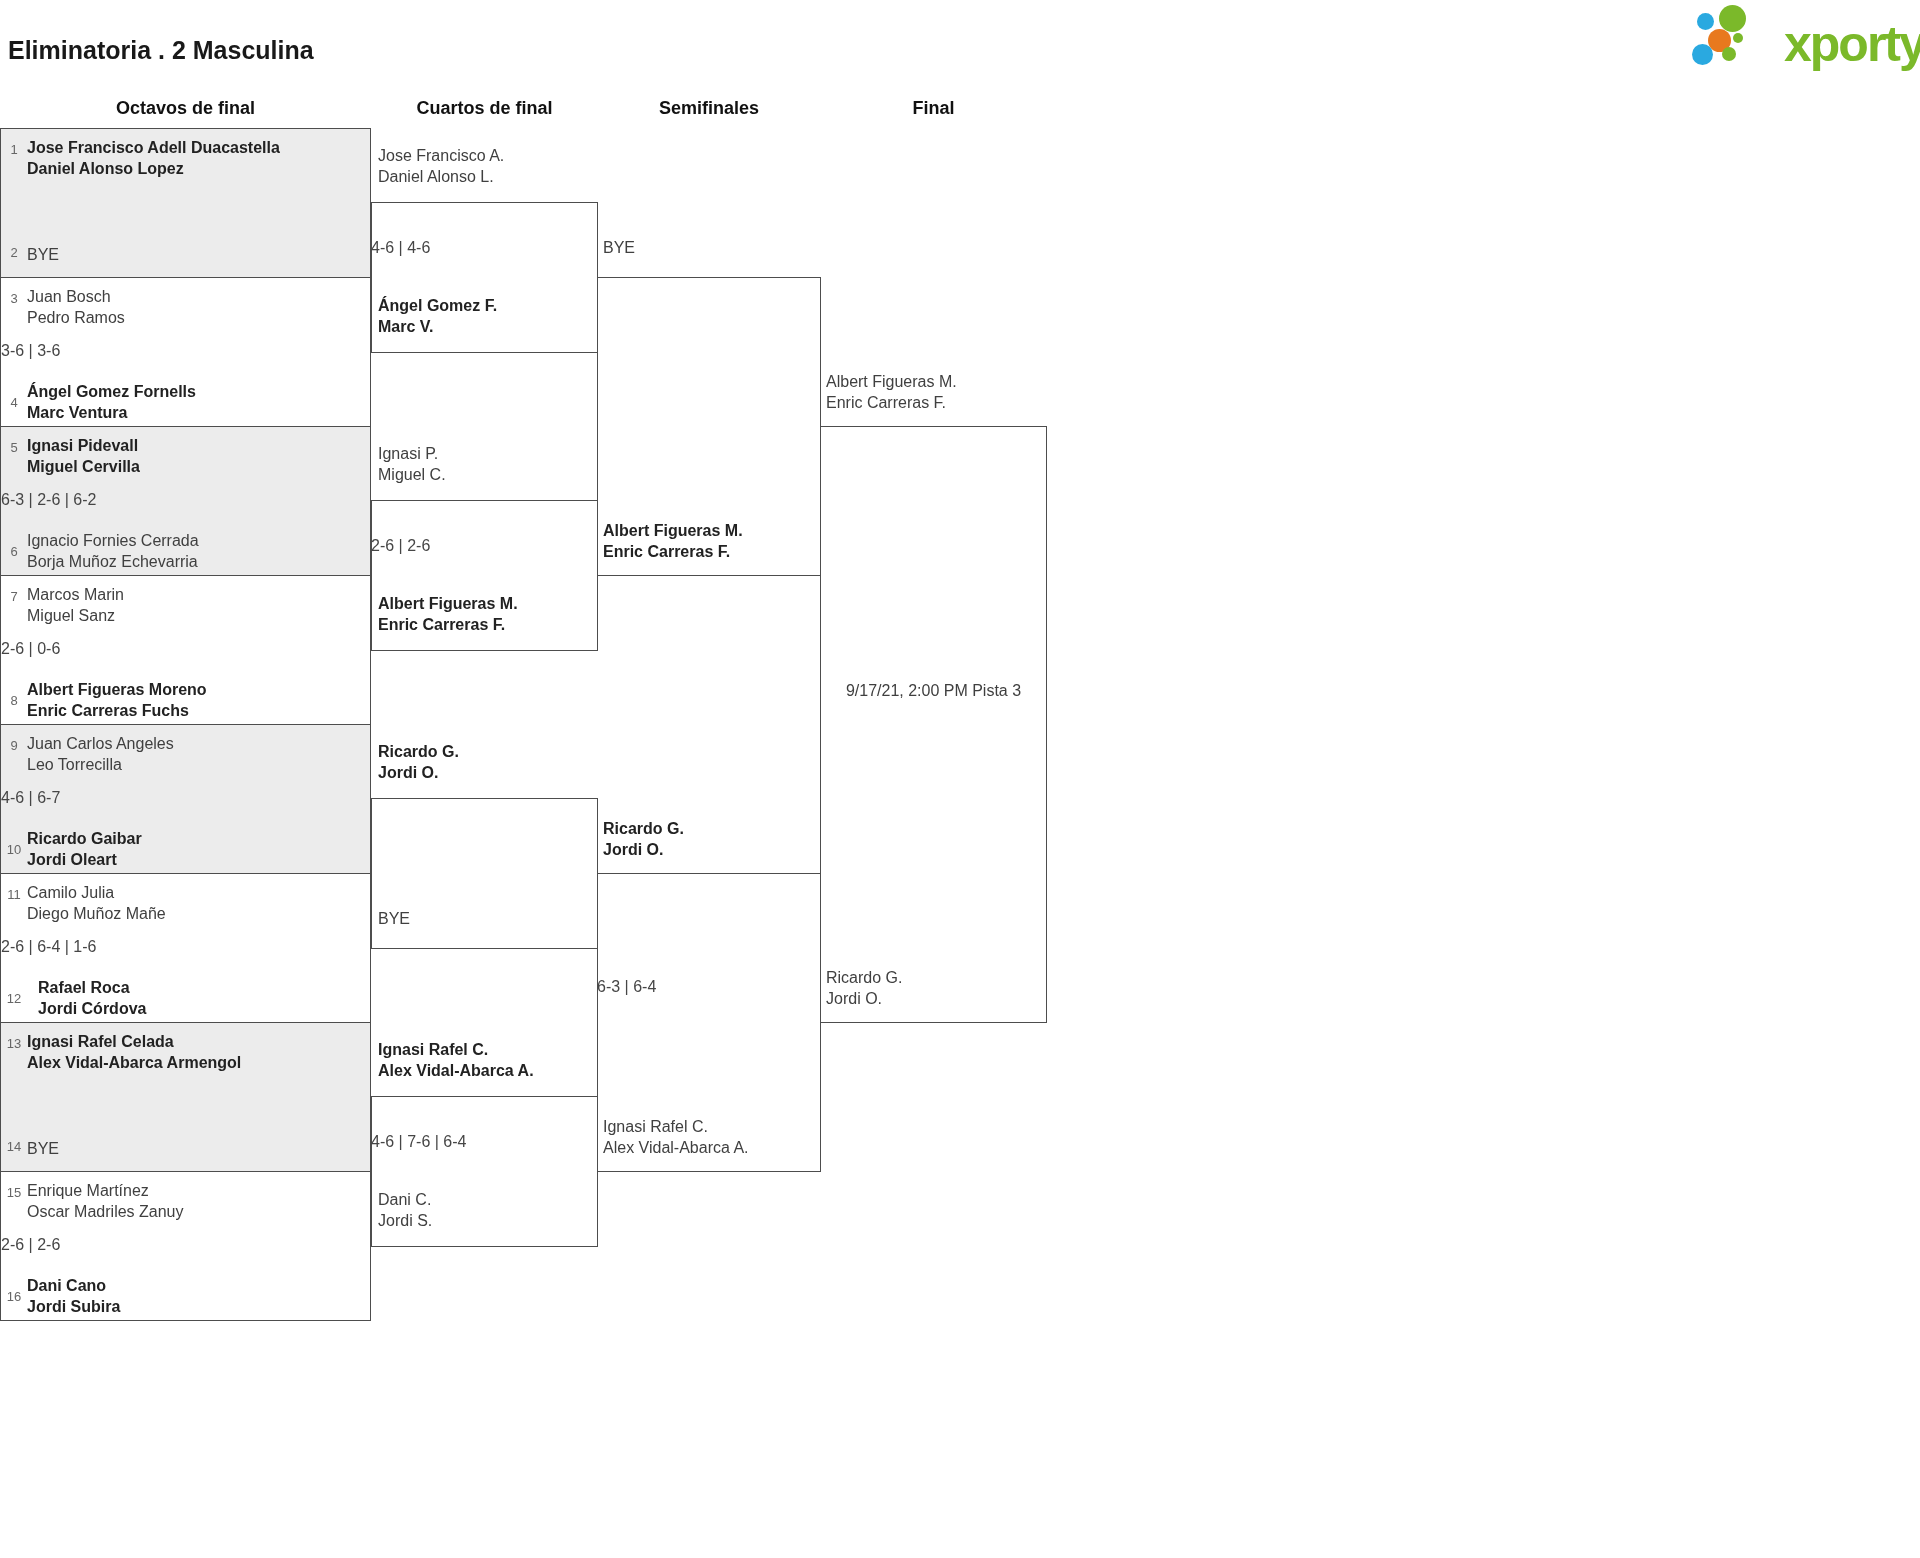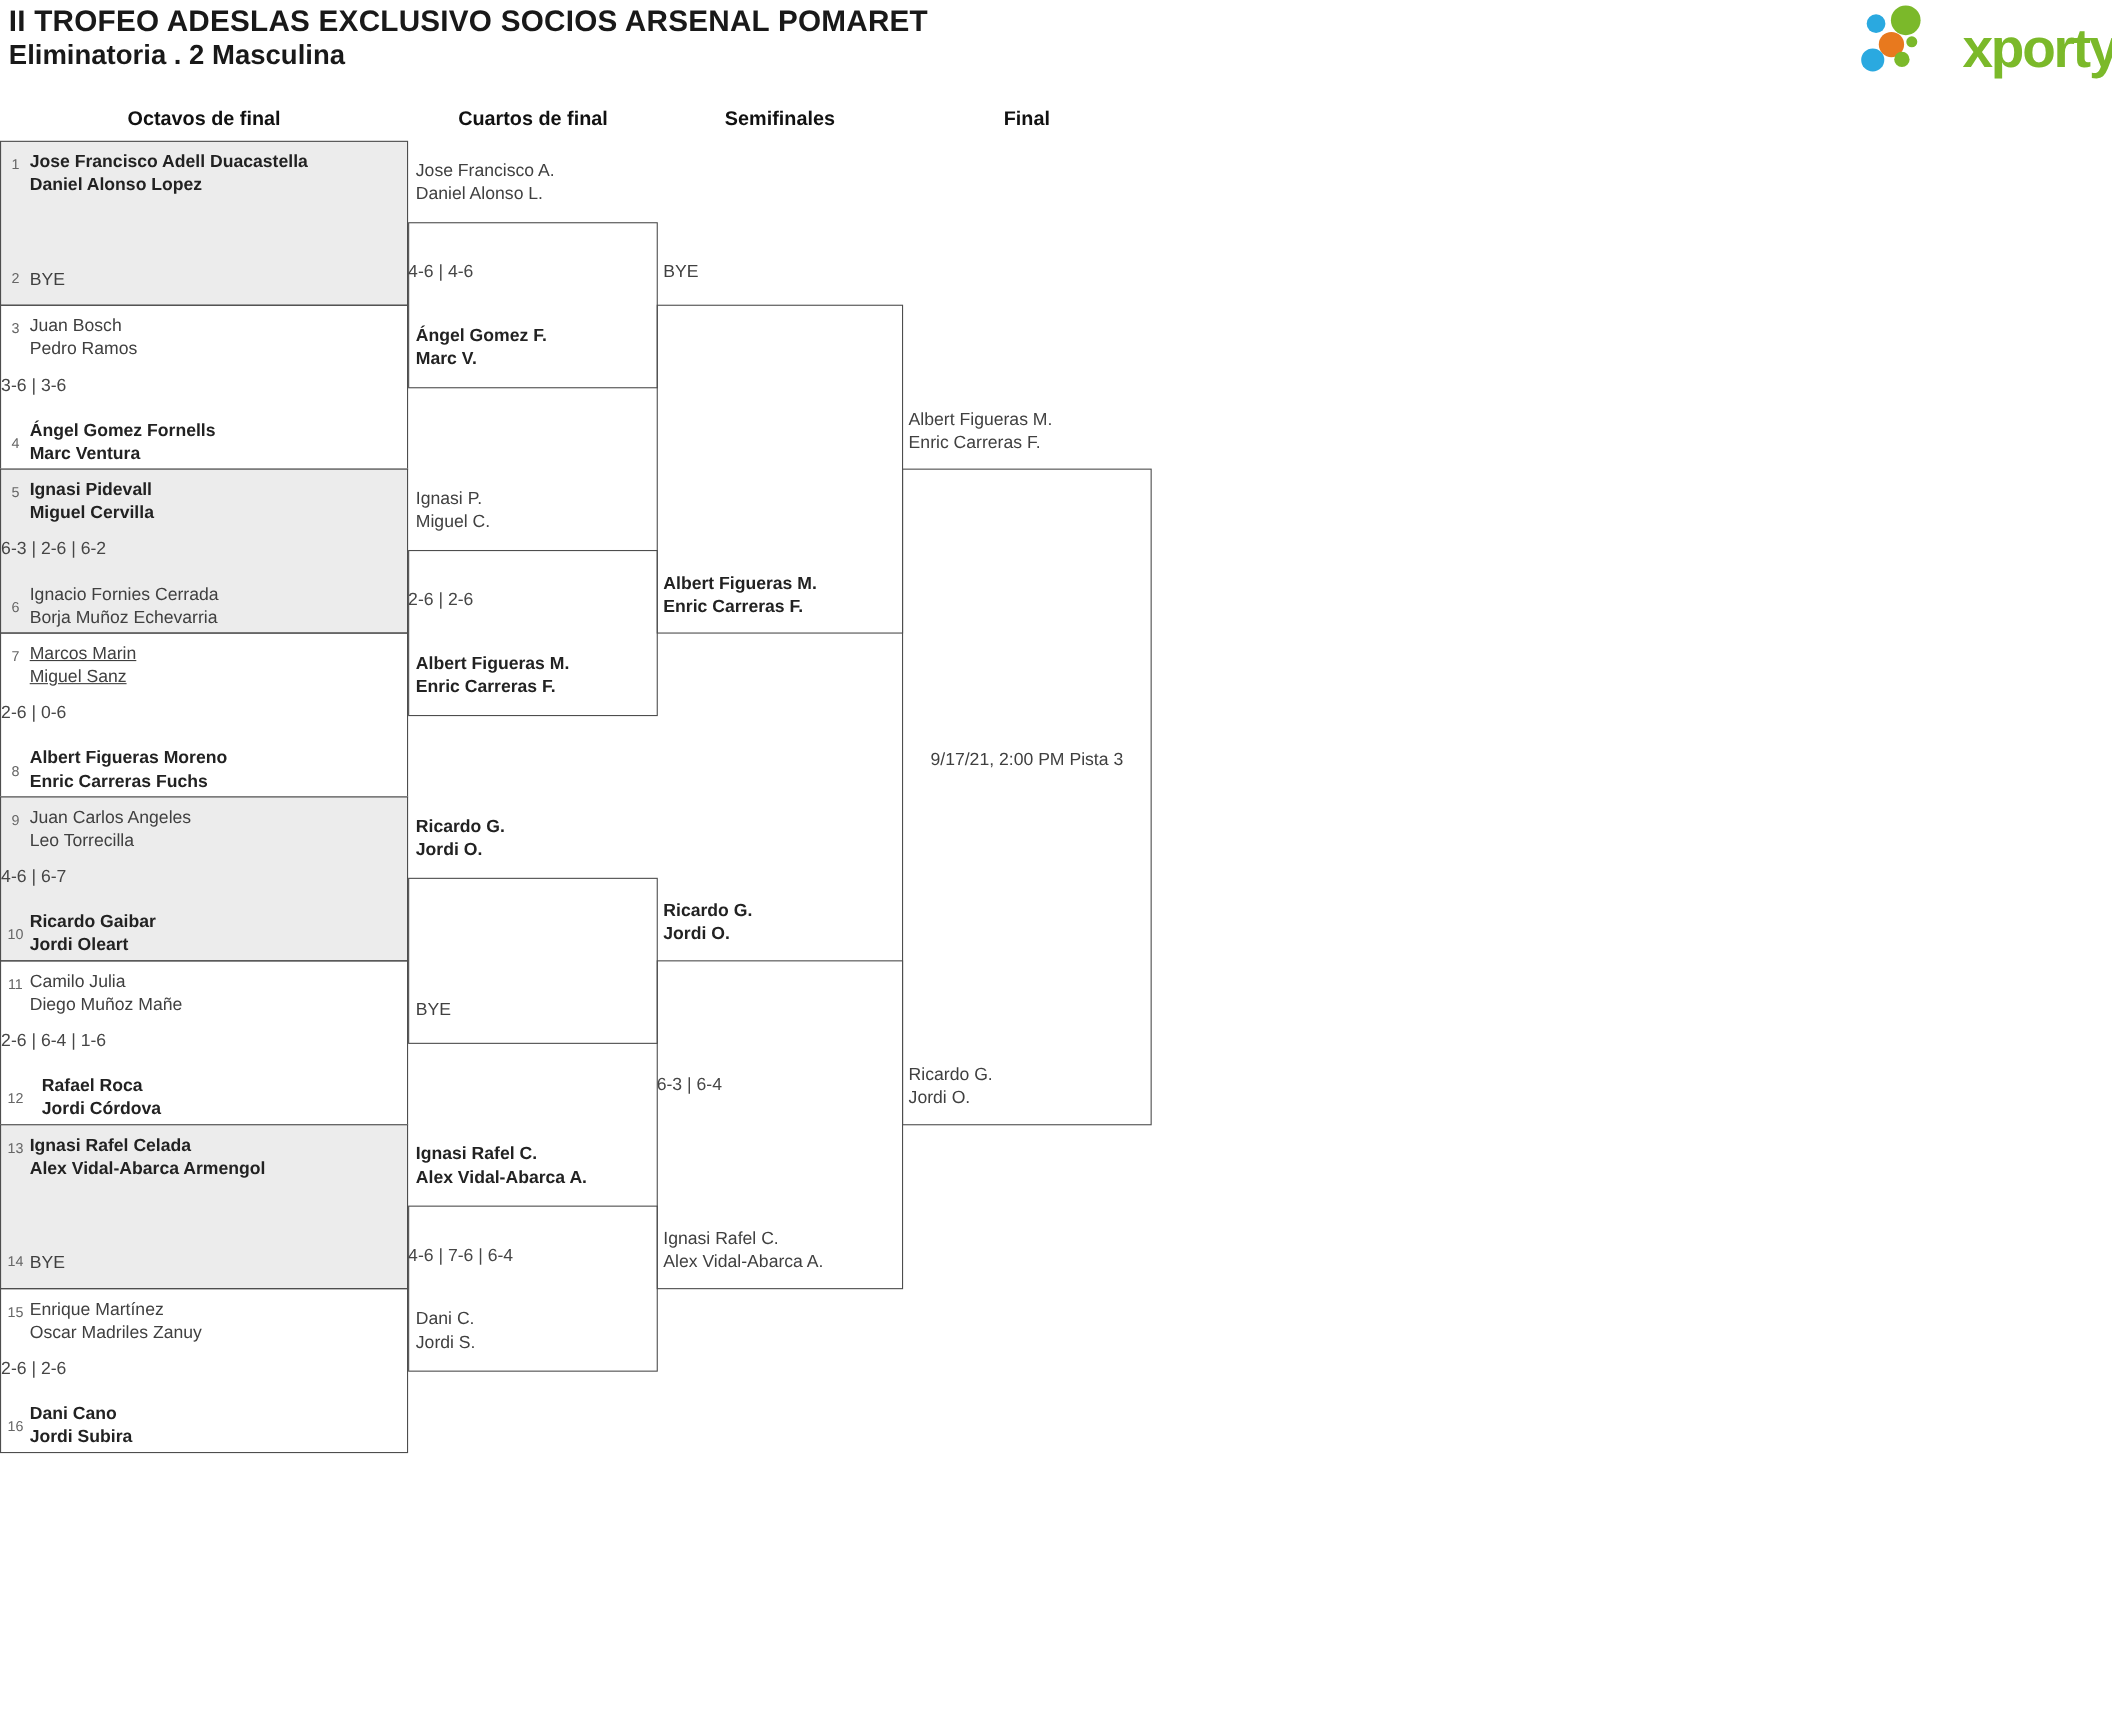--- a/index.html
+++ b/index.html
@@ -22,21 +22,20 @@
   .sched{position:absolute;text-align:center;font-size:16px;color:#3f3f3f;}
   .dot{position:absolute;border-radius:50%;}
   .wordmark{position:absolute;left:1752px;top:16px;font-size:50px;line-height:56px;font-weight:bold;
             letter-spacing:-2px;color:#7bb92a;margin-left:32px;}
 </style>
 </head>
 <body>
 
 <div id="stage">
 
-  <div class="title">II TROFEO ADESLAS EXCLUSIVO SOCIOS ARSENAL POMARET</div>
   <div class="subtitle">Eliminatoria . 2 Masculina</div>
 
   <div>
     <span class="dot" style="left:1697px;top:13px;width:17px;height:17px;background:#2aa9e0;"></span>
     <span class="dot" style="left:1719px;top:5px;width:27px;height:27px;background:#7bb92a;"></span>
     <span class="dot" style="left:1708px;top:29px;width:23px;height:23px;background:#e8791e;"></span>
     <span class="dot" style="left:1733px;top:33px;width:10px;height:10px;background:#7bb92a;"></span>
     <span class="dot" style="left:1722px;top:47px;width:14px;height:14px;background:#7bb92a;"></span>
     <span class="dot" style="left:1692px;top:44px;width:21px;height:21px;background:#2aa9e0;"></span>
     <span class="wordmark">xporty</span>
@@ -82,21 +81,21 @@
     <div class="score" style="left:0;top:64px;width:100%;">6-3 | 2-6 | 6-2</div>
     <div class="num" style="top:117px;">6</div>
     <div class="names innames" style="top:103px;">
       <div>Ignacio Fornies Cerrada</div>
       <div>Borja Muñoz Echevarria</div>
     </div>
   </div>
 
   <div class="box r16" style="top:575px;">
     <div class="num" style="top:13px;">7</div>
-    <div class="names innames" style="top:8px;text-decoration:underline;">
+    <div class="names innames" style="top:8px;">
       <div>Marcos Marin</div>
       <div>Miguel Sanz</div>
     </div>
     <div class="score" style="left:0;top:64px;width:100%;">2-6 | 0-6</div>
     <div class="num" style="top:117px;">8</div>
     <div class="names innames w" style="top:103px;">
       <div>Albert Figueras Moreno</div>
       <div>Enric Carreras Fuchs</div>
     </div>
   </div>

